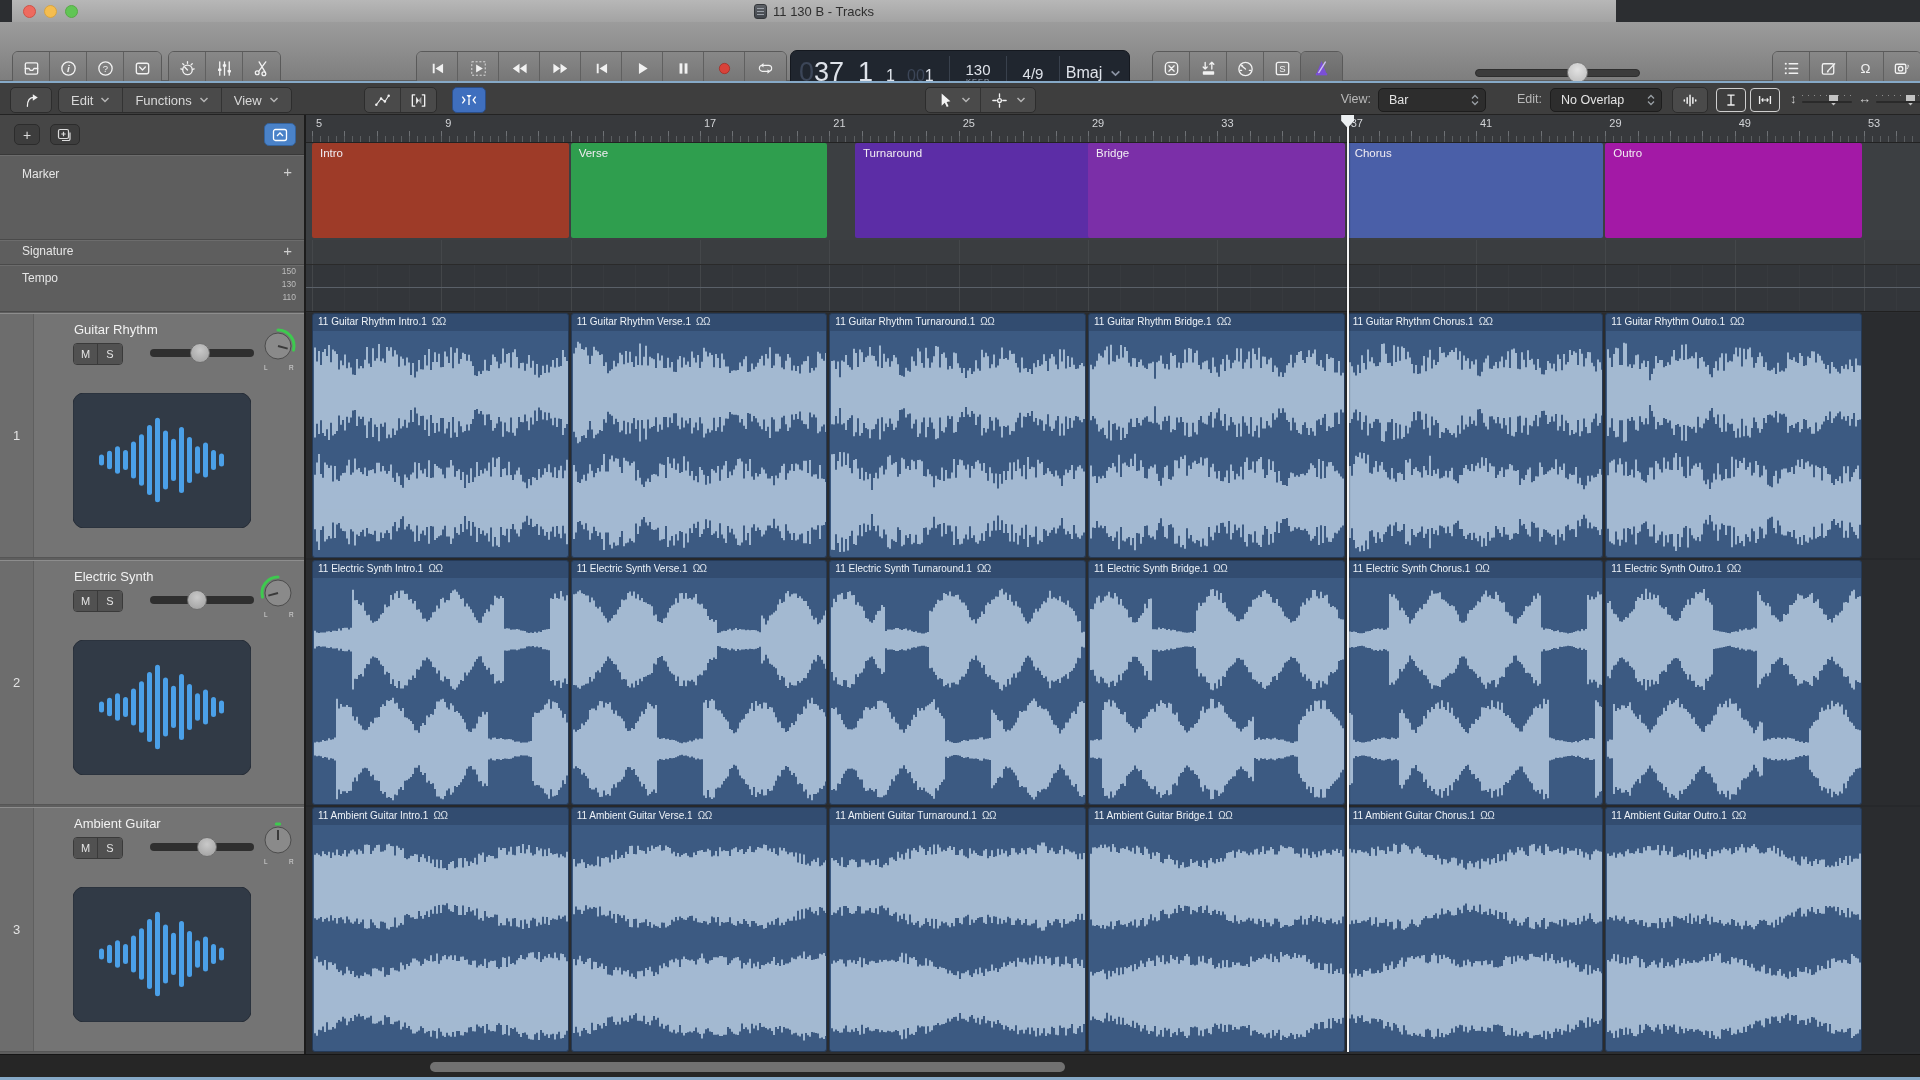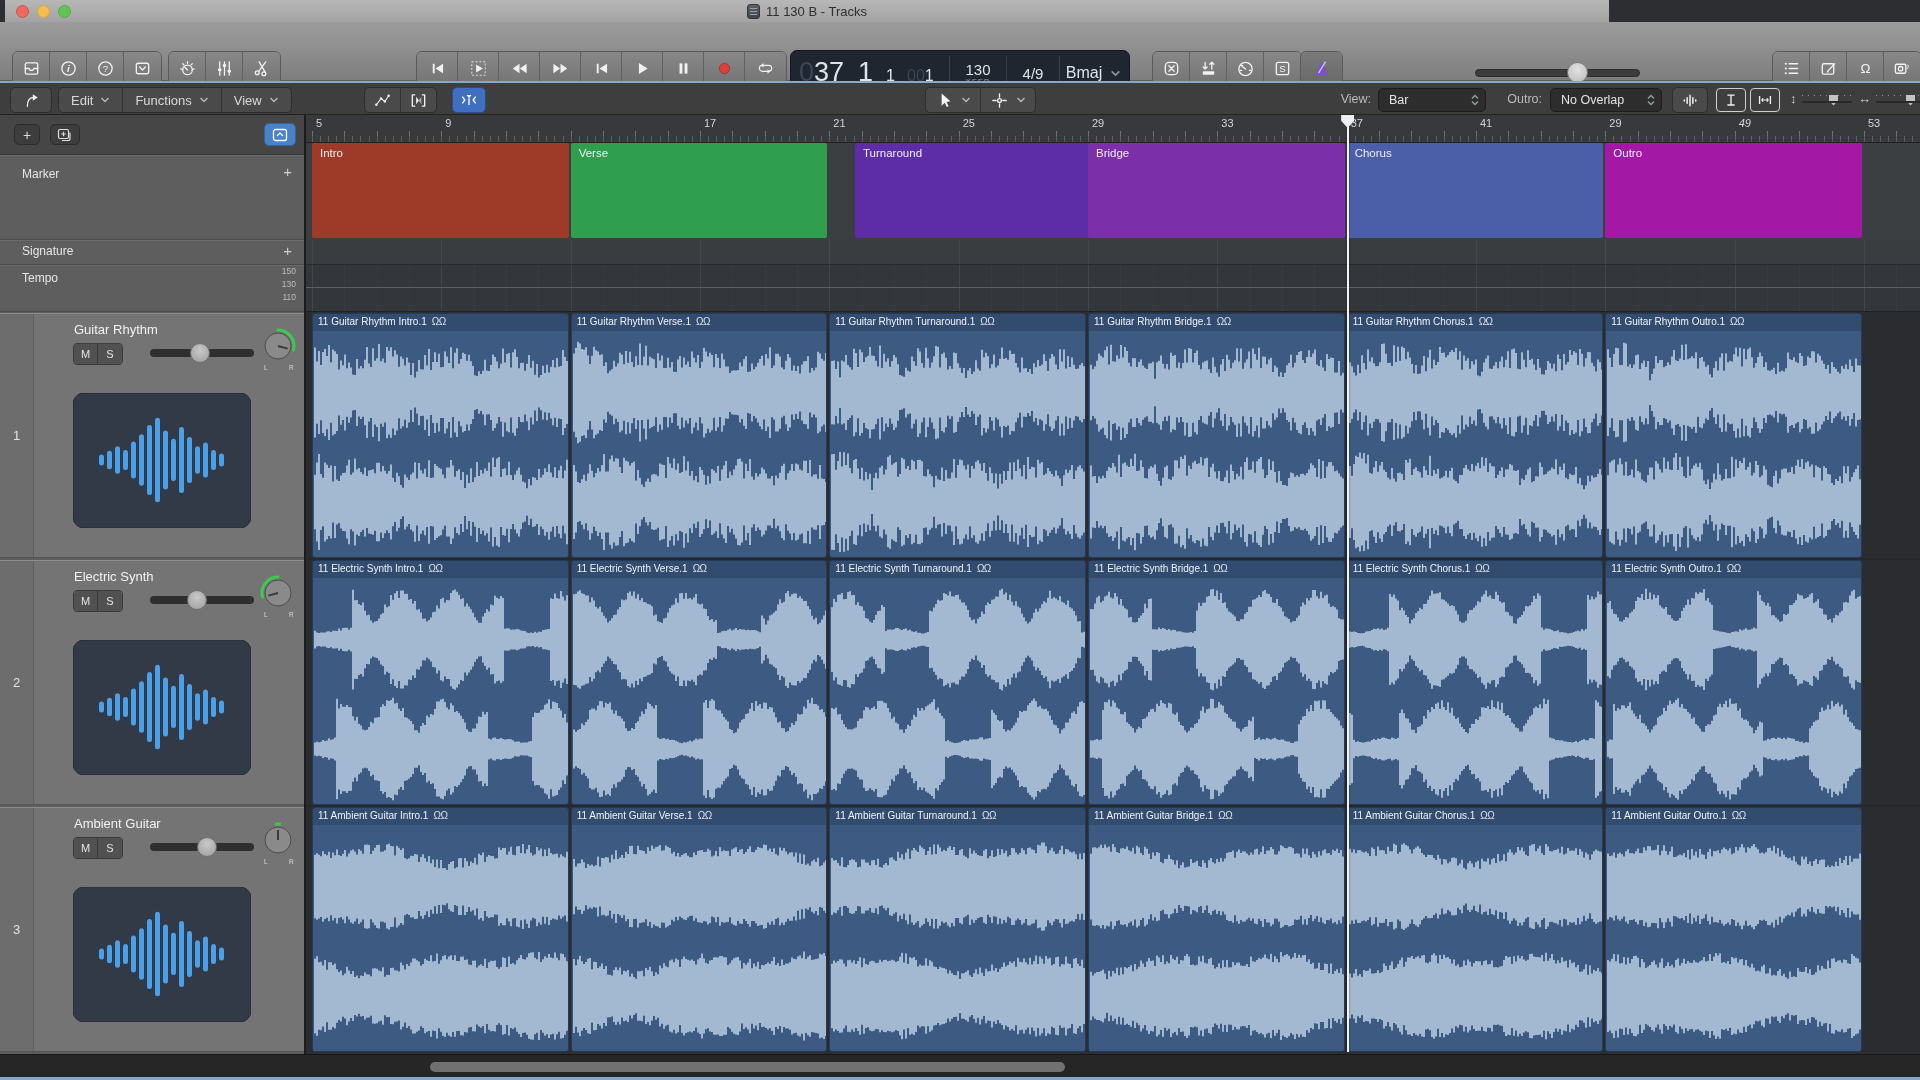--- a/index.html
+++ b/index.html
@@ -1,20 +1,20 @@
 <!DOCTYPE html>
 <html><head>
 <meta charset="utf-8">
 <style>
   html,body{margin:0;padding:0;background:#000;}
   *{box-sizing:border-box;font-family:"Liberation Sans",sans-serif;-webkit-font-smoothing:antialiased;}
   #win{position:relative;width:1920px;height:1080px;overflow:hidden;background:#2c2e31;}
 
   
-  #titlebar{position:absolute;left:5px;top:0;width:1604px;height:22px;background:linear-gradient(#b7b7b7,#a3a3a3);}
+  #titlebar{position:absolute;left:12px;top:0;width:1604px;height:22px;background:linear-gradient(#b7b7b7,#a3a3a3);}
   .tl{position:absolute;top:5px;width:13px;height:13px;border-radius:50%;}
   #tl-close{left:11px;background:#ee6a5f;border:1px solid #ce5347;}
   #tl-min{left:32px;background:#f5bd4f;border:1px solid #d6a443;}
   #tl-zoom{left:53px;background:#61c555;border:1px solid #58a948;}
   #titlewrap{position:absolute;left:0;right:0;top:0;height:22px;display:flex;align-items:center;justify-content:center;gap:6px;}
   #proxyicon{width:13px;height:15px;background:linear-gradient(#5d6167,#41454b);border-radius:3px;border:1px solid #33363a;position:relative;}
   #proxyicon:before{content:"";position:absolute;left:2px;right:2px;top:3px;height:1px;background:#9aa0a8;box-shadow:0 3px 0 #9aa0a8,0 6px 0 #9aa0a8;}
   #title{font-size:13px;color:#2f2f2f;}
 
   
@@ -475,21 +475,21 @@
         </div>
       </div>
 
     <span class="ddlabel" style="left:1325px;width:46px;text-align:right;">View:</span>
     <div class="dropdown" style="left:1378px;width:108px;">
       <span>Bar</span>
       <svg width="8" height="12" viewBox="0 0 8 12">
           <path d="M1 4.5L4 1.5 7 4.5M1 7.5L4 10.5 7 7.5" stroke="#9aa0a6" fill="none" stroke-width="1.3"></path>
         </svg>
     </div>
-    <span class="ddlabel" style="left:1498px;width:44px;text-align:right;">Outro:</span>
+    <span class="ddlabel" style="left:1498px;width:44px;text-align:right;">Edit:</span>
     <div class="dropdown" style="left:1550px;width:112px;">
       <span>No Overlap</span>
       <svg width="8" height="12" viewBox="0 0 8 12">
           <path d="M1 4.5L4 1.5 7 4.5M1 7.5L4 10.5 7 7.5" stroke="#9aa0a6" fill="none" stroke-width="1.3"></path>
         </svg>
     </div>
 
     <div class="cbtn" style="left:1672px;width:36px;" id="wavezoomBtn">
         <span style="display:flex;width:19px;height:19px">
           <svg viewBox="0 0 20 20">
@@ -686,21 +686,21 @@
             <span class="rnum" style="left: 139.333px;">9</span>
             <span class="rnum" style="left: 268.667px; margin-top: 30px;">13</span>
             <span class="rnum" style="left: 398px;">17</span>
             <span class="rnum" style="left: 527.334px;">21</span>
             <span class="rnum" style="left: 656.667px;">25</span>
             <span class="rnum" style="left: 786.001px;">29</span>
             <span class="rnum" style="left: 915.334px;">33</span>
             <span class="rnum" style="left: 1044.67px;">37</span>
             <span class="rnum" style="left: 1174px;">41</span>
             <span class="rnum" style="left: 1303.33px;">29</span>
-            <span class="rnum" style="left: 1432.67px; font-style: italic;">49</span>
+            <span class="rnum" style="left: 1432.67px;">49</span>
             <span class="rnum" style="left: 1562px;">53</span>
           </div>
         <div id="ticks-major"></div>
         <div id="ticks-minor"></div>
       </div>
       <div id="markerband">
           <div class="mblock" style="left: 6px; width: 256.667px; background: rgb(158, 59, 40);">
             <span class="mname">Intro</span>
           </div>
           <div class="mblock" style="left: 264.667px; width: 256.667px; background: rgb(47, 158, 78);">

